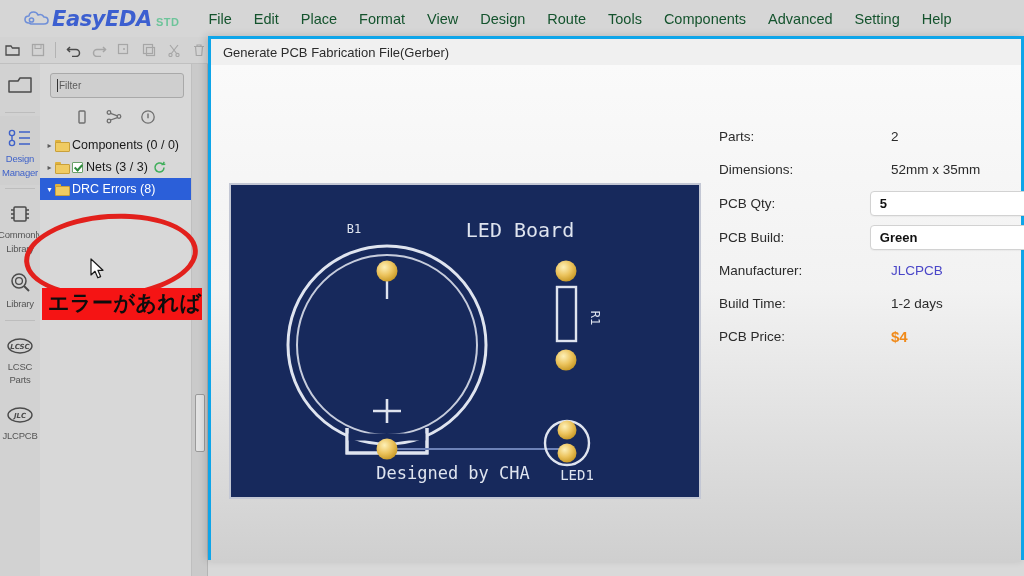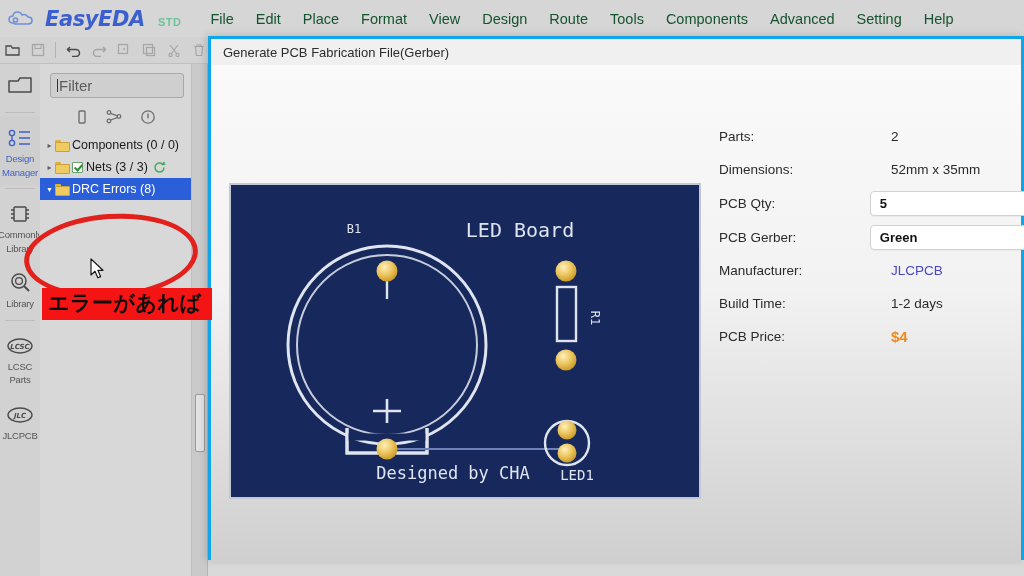--- a/index.html
+++ b/index.html
@@ -11,21 +11,21 @@
     -webkit-font-smoothing: antialiased;
   }
   #app { position: relative; width: 1024px; height: 576px; overflow: hidden; background: #d9d9d9; }
 
   
   .menubar {
     position: absolute; top: 0; left: 0; width: 1024px; height: 37px;
     background: #d6d6d6;
     display: flex; align-items: center;
   }
-  .logo-wrap { display: flex; align-items: baseline; padding-left: 8px; gap: 9px; }
+  .logo-wrap { display: flex; align-items: baseline; padding-left: 24px; }
   .logo-cloud { width: 26px; height: 18px; position: relative; margin-right: 2px; align-self: center; }
   .logo-text {
     font-size: 21px; font-weight: bold; font-style: italic;
     color: #3c5fd0; letter-spacing: -0.4px;
     font-family: "DejaVu Sans", sans-serif;
   }
   .logo-std {
     font-size: 11px; font-weight: bold; color: #6dc49a;
     margin-left: 4px; letter-spacing: 0.5px;
   }
@@ -78,21 +78,21 @@
   }
   .filter-wrap { padding: 9px 8px 6px 10px; }
   .filter-box {
     width: 134px; height: 25px; background: #cfcfcf; border: 1px solid #a9a9a9;
     border-radius: 3px; display: flex; align-items: center; padding-left: 6px;
     position: relative;
   }
   .filter-caret {
     width: 1px; height: 13px; background: #333; margin-right: 1px;
   }
-  .filter-ph { font-size: 15px; color: #5c5c5c; text-align: center; }
+  .filter-ph { font-size: 10px; color: #5c5c5c; text-align: center; }
   .panel-tabs {
     display: flex; align-items: center; justify-content: center;
     gap: 17px; padding: 5px 0 7px 0;
   }
   .ptab { color: #6f6f6f; display: flex; align-items: center; justify-content: center; }
   .tree { padding-top: 2px; }
   .tree-row {
     display: flex; align-items: center; height: 22px; padding-left: 4px;
     font-size: 12.5px; color: #1a1a1a; white-space: nowrap;
   }
@@ -171,21 +171,21 @@
   .spec-row.tall { height: 34px; }
 
   
   .ellipse {
     position: absolute; left: 24px; top: 214px; width: 174px; height: 84px;
     border: 5px solid #e2201c; border-radius: 50%;
     transform: rotate(-4deg); pointer-events: none;
   }
   .note {
     position: absolute; left: 42px; top: 288px; background: #f51414;
-    padding: 2px 11px 4px 6px;
+    padding: 2px 1px 4px 6px;
     font-family: "DejaVu Sans", sans-serif;
   }
   .note-line {
     font-size: 21px; font-weight: bold; color: #0d0d0d;
     line-height: 26px; letter-spacing: 0.5px; white-space: nowrap;
   }
   .cursor { position: absolute; left: 90px; top: 258px; }
 </style>
 </head>
 <body>
@@ -561,21 +561,21 @@
         </div>
         <div class="spec-row">
           <span class="spec-label">Dimensions:</span>
           <span class="spec-val">52mm x 35mm</span>
         </div>
         <div class="spec-row tall">
           <span class="spec-label">PCB Qty:</span>
           <span class="spec-input">5</span>
         </div>
         <div class="spec-row tall">
-          <span class="spec-label">PCB Gerber:</span>
+          <span class="spec-label">PCB Build:</span>
           <span class="spec-input">Green</span>
         </div>
         <div class="spec-row">
           <span class="spec-label">Manufacturer:</span>
           <span class="spec-val link">JLCPCB</span>
         </div>
         <div class="spec-row">
           <span class="spec-label">Build Time:</span>
           <span class="spec-val">1-2 days</span>
         </div>

